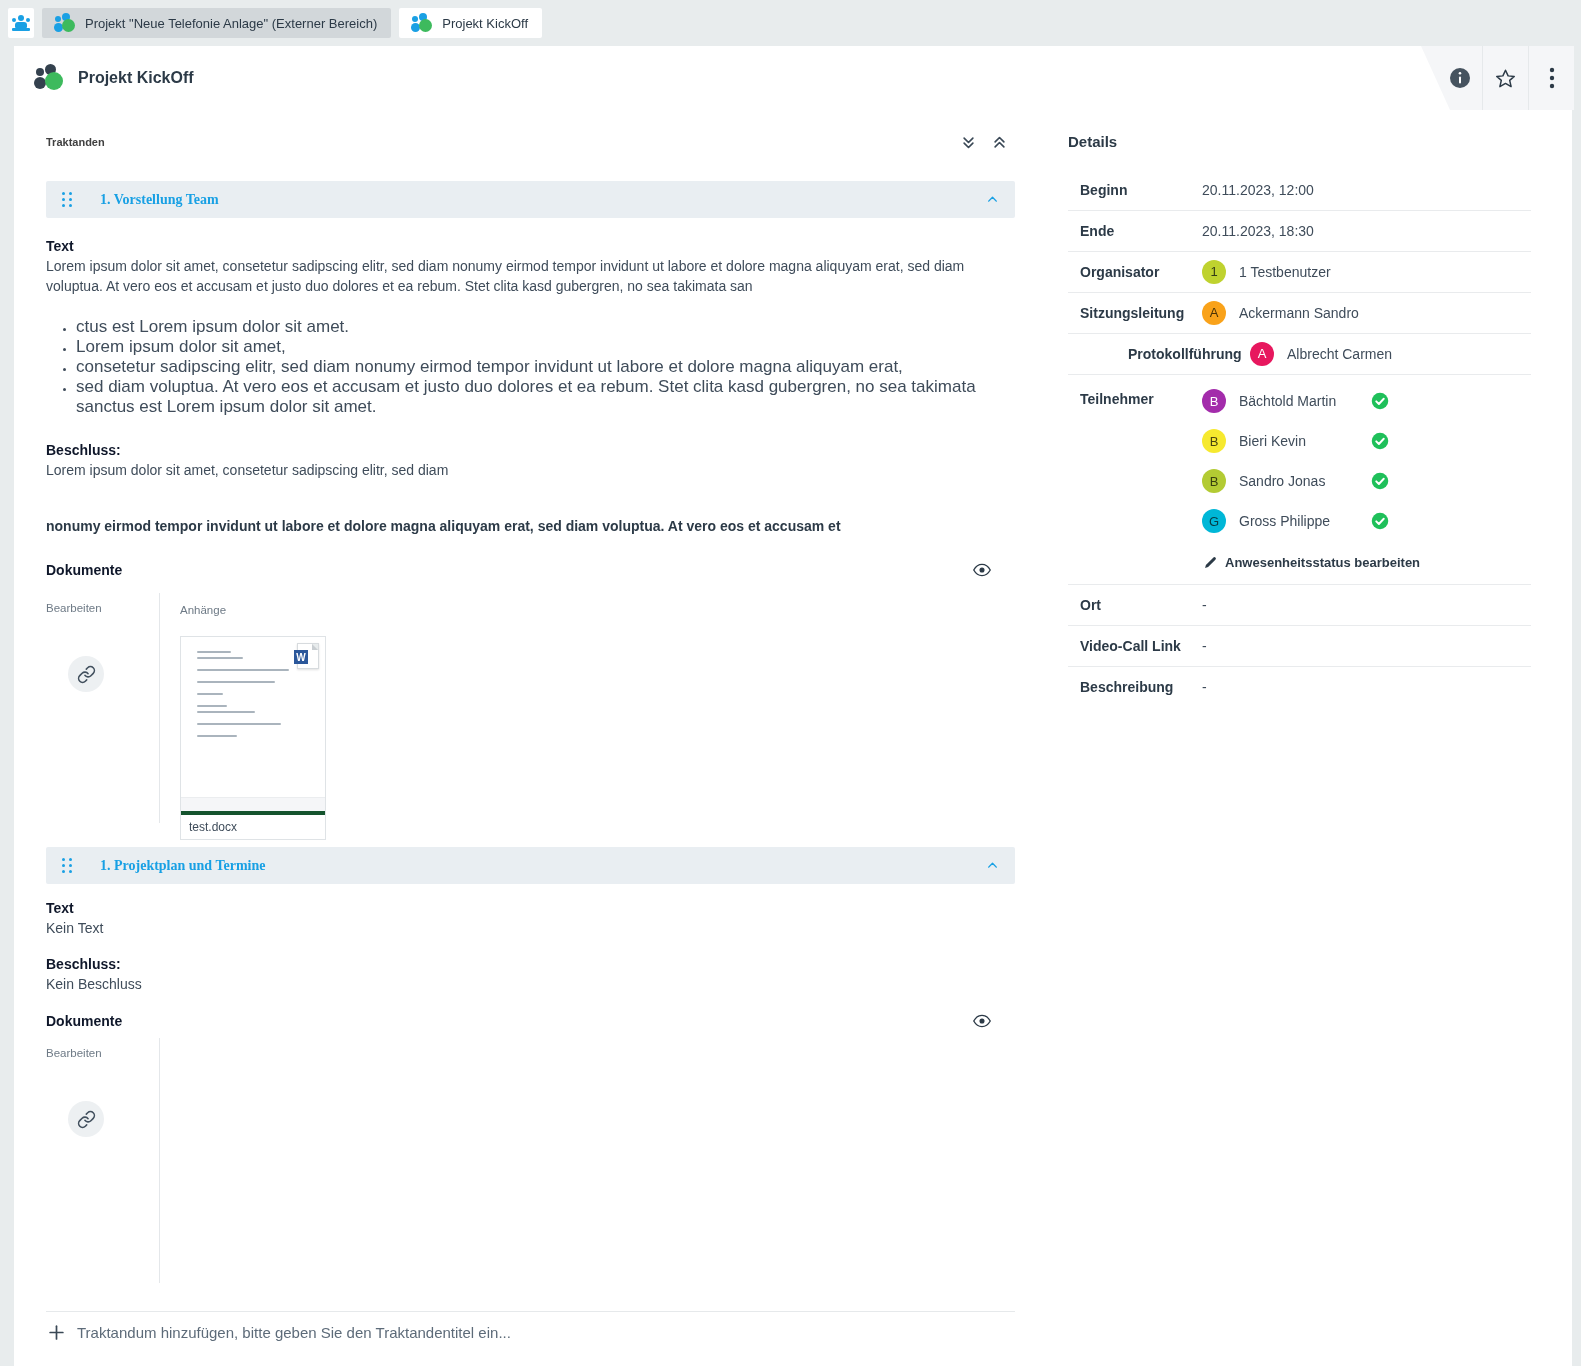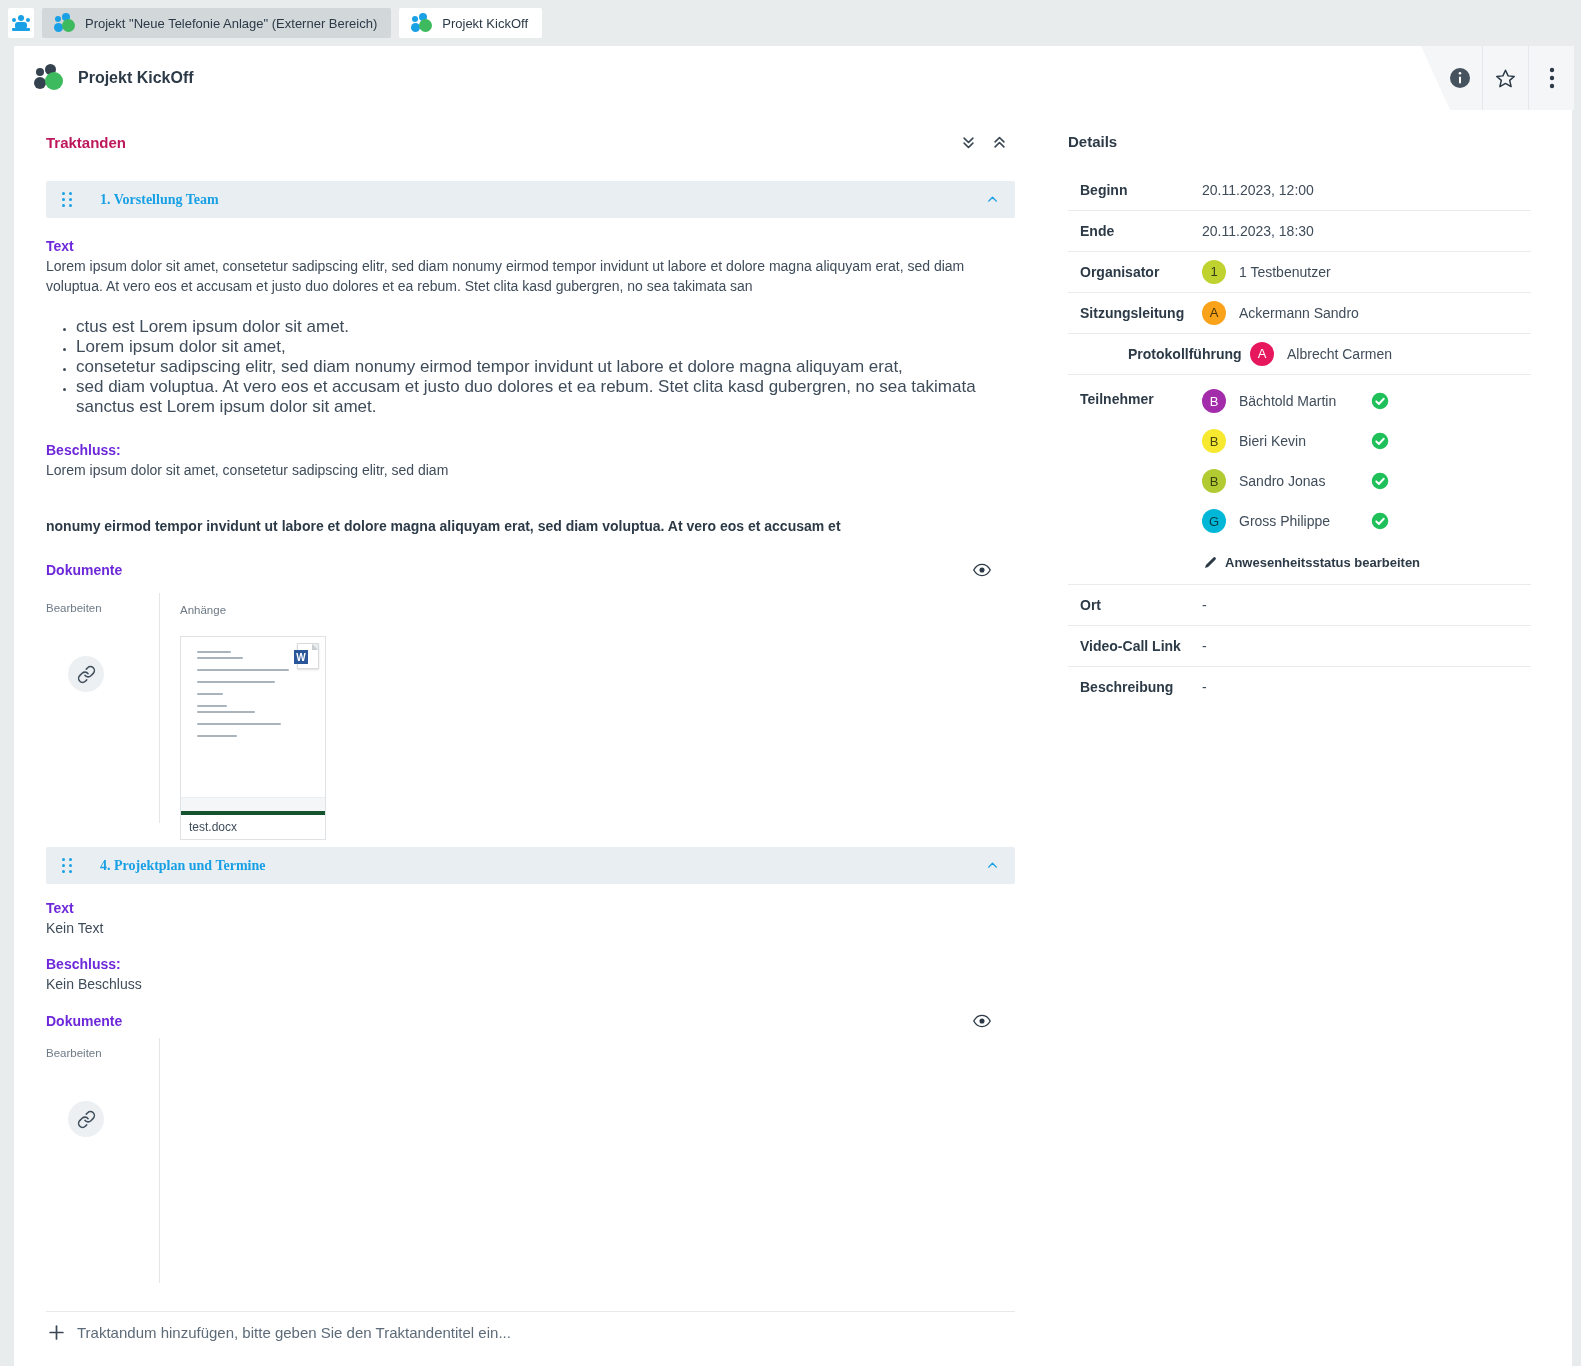--- a/index.html
+++ b/index.html
@@ -52,30 +52,30 @@
   .pagehead h1 { font-size:16px; font-weight:700; color:#2c3a47; }
 
   .headtools { position:absolute; top:0; left:1407px; width:153px; height:64px; background:#f5f6f8;
     clip-path:polygon(0 0, 100% 0, 100% 100%, 29px 100%); display:flex; }
   .headtools .cell { flex:1; display:flex; align-items:center; justify-content:center; border-left:1px solid #e6e9eb; cursor:pointer; }
   .headtools .cell:first-child { border-left:none; padding-left:16px; }
 
   
   .leftcol { position:absolute; left:32px; top:86px; width:969px; }
   .agenda-toolbar { display:flex; align-items:center; justify-content:space-between; height:20px; margin-bottom:29px; }
-  .agenda-title { font-size:15px; font-weight:700; color:#be185d;text-align:center; }
+  .agenda-title { font-size:11px; font-weight:700; color:#404040;text-align:center; }
   .toolbar-icons { display:flex; gap:16px; align-items:center; margin-right:8px; }
   .iconbtn { cursor:pointer; display:inline-flex; align-items:center; justify-content:center; background:none; border:none; padding:0; }
 
   .item-header { height:37px; background:#e9eef2; border-radius:2px; display:flex; align-items:center; padding:0 16px; cursor:pointer;font-family:Liberation Serif, serif; }
   .drag-handle { display:grid; grid-template-columns:3px 3px; grid-gap:3px 4px; margin-right:28px; cursor:grab; }
   .drag-handle i { width:3px; height:3px; border-radius:50%; background:#1aa0e4; }
   .item-title { font-size:14px; font-weight:600; color:#18a0e4; flex:1; }
 
-  .section-label { font-size:14px; font-weight:700; color:#6d28d9; line-height:20px; }
+  .section-label { font-size:14px; font-weight:700; color:#0f172a; line-height:20px; }
   .bodytext { font-size:14px; color:#3f4c5a; line-height:20px; }
   ul.bullets { margin:21px 0 0 0; padding-left:30px; }
   ul.bullets li { font-size:17px; color:#3f4c5a; line-height:20px; }
   ul.bullets li::marker { color:#3f4c5a; font-size:11px; }
 
   .docs-header { display:flex; align-items:center; justify-content:space-between; margin-top:24px; }
   .docs-header .eye { margin-right:24px; }
   .docs-body { display:flex; margin-top:13px; }
   .docs-edit { width:114px; border-right:1px solid #e4e7ea; padding-top:9px; }
   .mini-label { font-size:11.5px; color:#6e7a86; }
@@ -284,21 +284,21 @@
 
     <div class="item-header" style="margin-top:24px;">
       <span class="drag-handle">
           <i></i>
           <i></i>
           <i></i>
           <i></i>
           <i></i>
           <i></i>
         </span>
-      <span class="item-title">4. Projektplan und Termine</span>
+      <span class="item-title">1. Projektplan und Termine</span>
       <svg width="13" height="13" viewBox="0 0 24 24" fill="none" stroke="#18a0e4" stroke-width="2.6" stroke-linecap="round" stroke-linejoin="round">
         <polyline points="5 15 12 8 19 15"></polyline>
       </svg>
     </div>
 
     <div style="padding-top:14px;">
       <div class="section-label">Text</div>
       <div class="bodytext">Kein Text</div>
       <div class="section-label" style="margin-top:16px;">Beschluss:</div>
       <div class="bodytext">Kein Beschluss</div>

